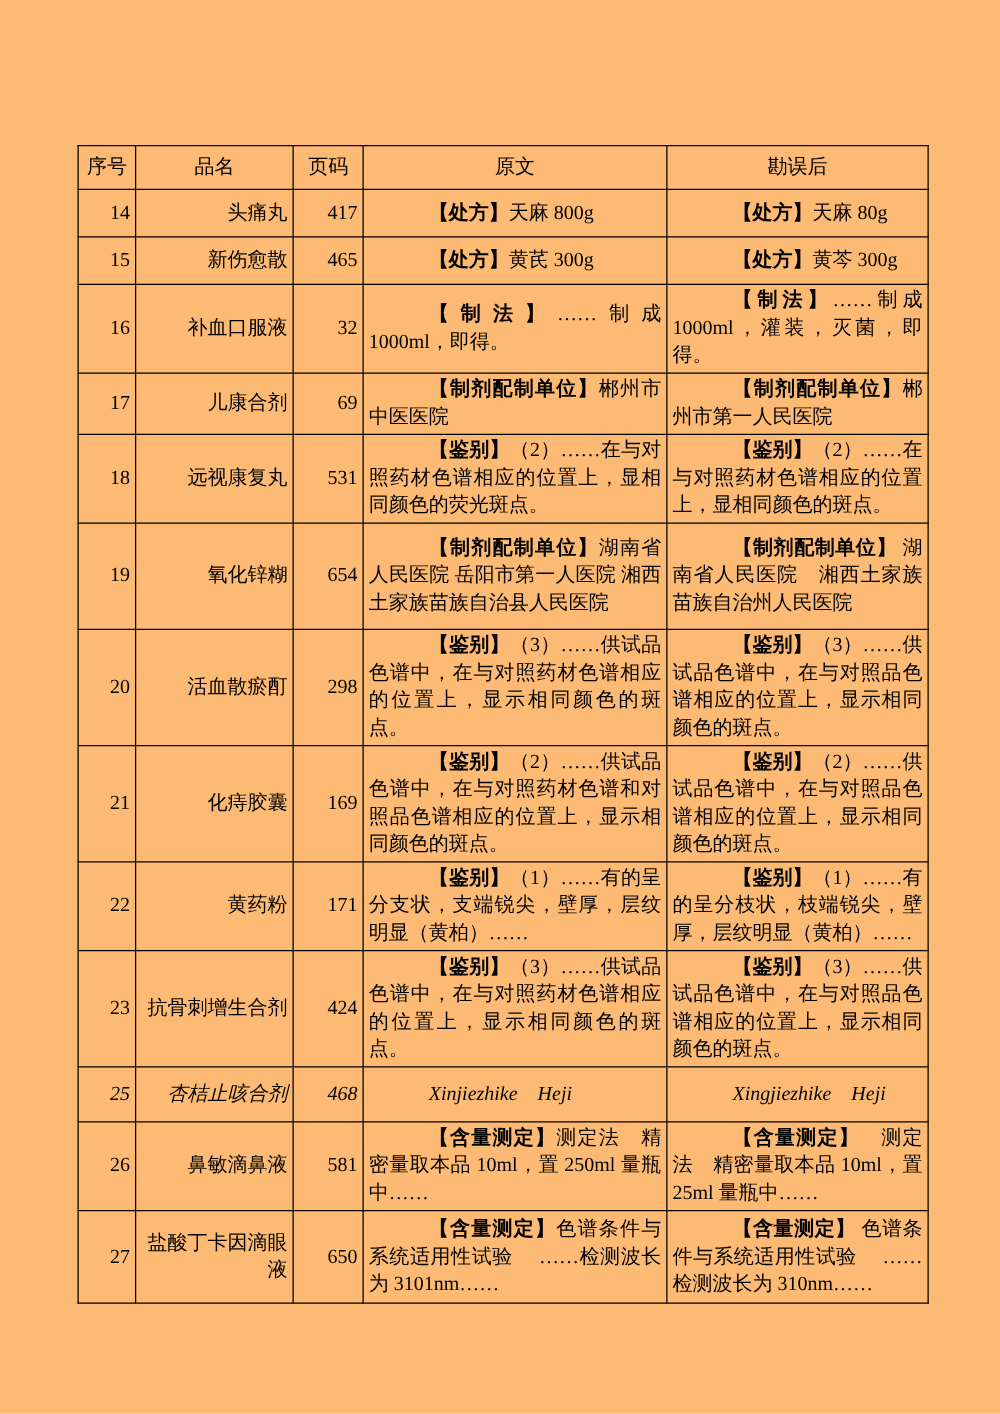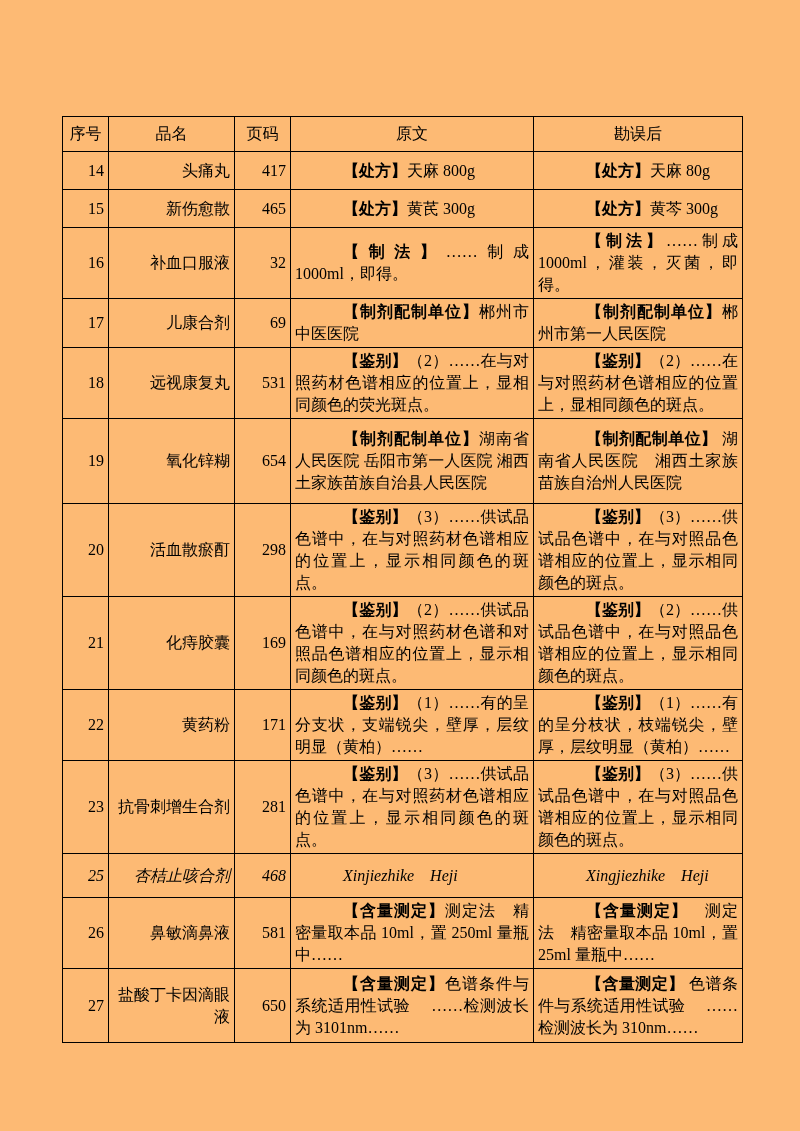--- a/index.html
+++ b/index.html
@@ -143,21 +143,21 @@
         <tr style="height: 66px;">
       <td class="c-num"><span>22</span></td>
       <td class="c-name"><span>黄药粉</span></td>
       <td class="c-page"><span>171</span></td>
       <td class="c-text"><b class="tag">【鉴别】</b><span>（1）……有的呈分支状，支端锐尖，壁厚，层纹明显（黄柏）……</span></td>
       <td class="c-text"><b class="tag">【鉴别】</b><span>（1）……有的呈分枝状，枝端锐尖，壁厚，层纹明显（黄柏）……</span></td>
     </tr>
         <tr style="height: 66px;">
       <td class="c-num"><span>23</span></td>
       <td class="c-name"><span>抗骨刺增生合剂</span></td>
-      <td class="c-page"><span>281</span></td>
+      <td class="c-page"><span>424</span></td>
       <td class="c-text"><b class="tag">【鉴别】</b><span>（3）……供试品色谱中，在与对照药材色谱相应的位置上，显示相同颜色的斑点。</span></td>
       <td class="c-text"><b class="tag">【鉴别】</b><span>（3）……供试品色谱中，在与对照品色谱相应的位置上，显示相同颜色的斑点。</span></td>
     </tr>
         <tr style="height: 44px; font-style: italic;">
       <td class="c-num"><span>25</span></td>
       <td class="c-name"><span>杏桔止咳合剂</span></td>
       <td class="c-page"><span>468</span></td>
       <td class="c-text"><b class="tag"></b><span>Xinjiezhike　Heji</span></td>
       <td class="c-text"><b class="tag"></b><span>Xingjiezhike　Heji</span></td>
     </tr>

